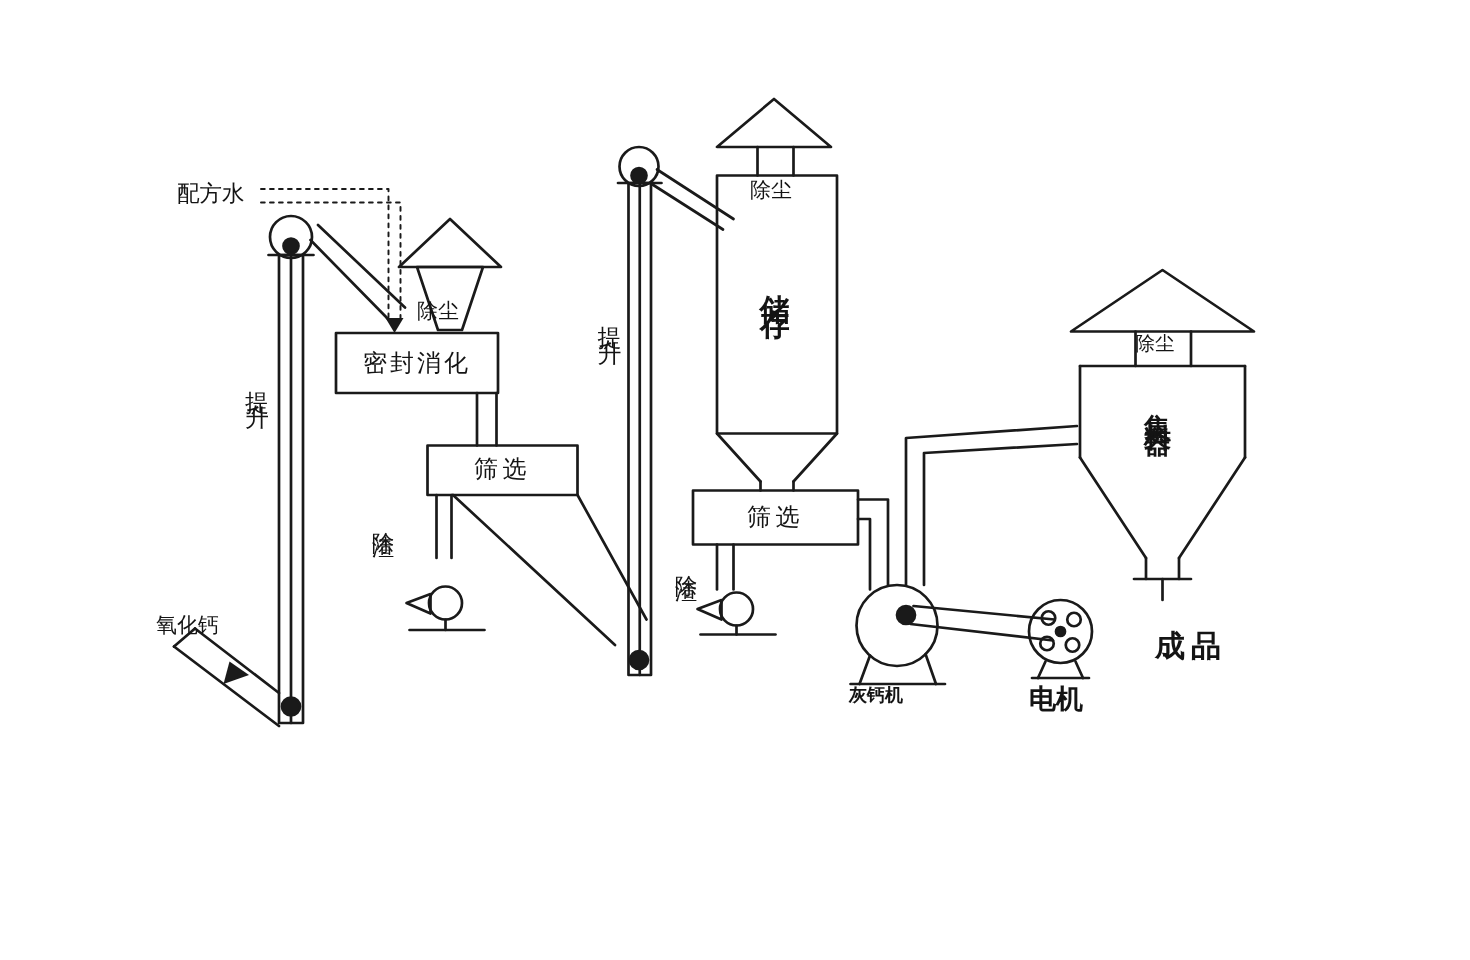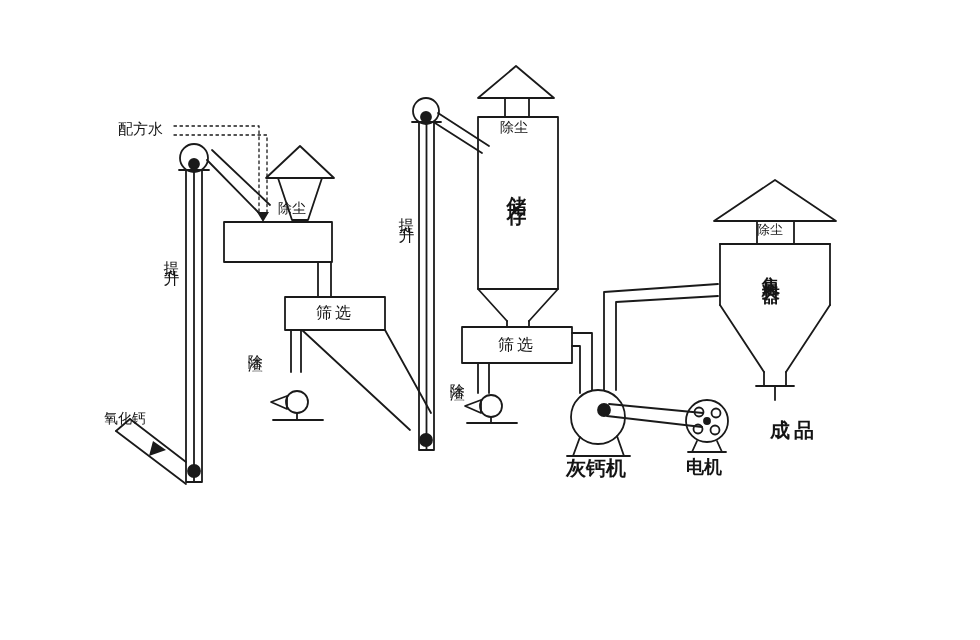--- a/index.html
+++ b/index.html
@@ -153,40 +153,41 @@
       <line x1="786" y1="372" x2="786" y2="386"></line>
       <line x1="756" y1="386" x2="794" y2="386"></line>
       <line x1="775" y1="386" x2="775" y2="400"></line>
     </g>
   </svg>
 
   <div class="lbl" style="left:118px; top:121px; font-size:15px;">配方水</div>
 
   <div class="lbl v" style="left:162px; top:248px; font-size:16px; letter-spacing:9px;">提升</div>
 
-  <div class="lbl" style="left:104px; top:410px; font-size:14px;">氧化钙</div>
+  <div class="lbl" style="left:104px; top:410px; font-size:14px;font-family:Liberation Mono, monospace;">氧化钙</div>
 
   <div class="lbl c" style="left:278px; top:200px; width:44px; font-size:14px;">除尘</div>
 
+  <div class="lbl boxtext" style="left:224px; top:222px; width:108px; height:40px; font-size:16px; letter-spacing:2px;">密封消化</div>
 
   <div class="lbl boxtext" style="left:285px; top:297px; width:100px; height:33px; font-size:16px; letter-spacing:3px;">筛选</div>
 
   <div class="lbl v" style="left:246px; top:342px; font-size:15px; letter-spacing:3px;">除渣</div>
 
   <div class="lbl v" style="left:397px; top:205px; font-size:16px; letter-spacing:9px;">提升</div>
 
   <div class="lbl c" style="left:500px; top:119px; width:36px; font-size:14px;">除尘</div>
 
   <div class="lbl v b" style="left:505px; top:180px; font-size:20px; letter-spacing:10px;">储存</div>
 
   <div class="lbl boxtext" style="left:462px; top:327px; width:110px; height:36px; font-size:16px; letter-spacing:3px;">筛选</div>
 
   <div class="lbl v" style="left:448px; top:371px; font-size:15px; letter-spacing:3px;">除渣</div>
 
-  <div class="lbl b c" style="left:566px; top:457px; width:62px; font-size:20px;">灰钙机</div>
+  <div class="lbl b c" style="left:566px; top:457px; width:62px; font-size:12px;">灰钙机</div>
 
   <div class="lbl b c" style="left:686px; top:457px; width:42px; font-size:18px;">电机</div>
 
   <div class="lbl c" style="left:757px; top:223px; width:38px; font-size:13px;">除尘</div>
 
   <div class="lbl v b" style="left:760px; top:261px; font-size:18px; letter-spacing:6px;">集料器</div>
 
   <div class="lbl b" style="left:770px; top:419px; font-size:20px; letter-spacing:4px;">成品</div>
 
 

